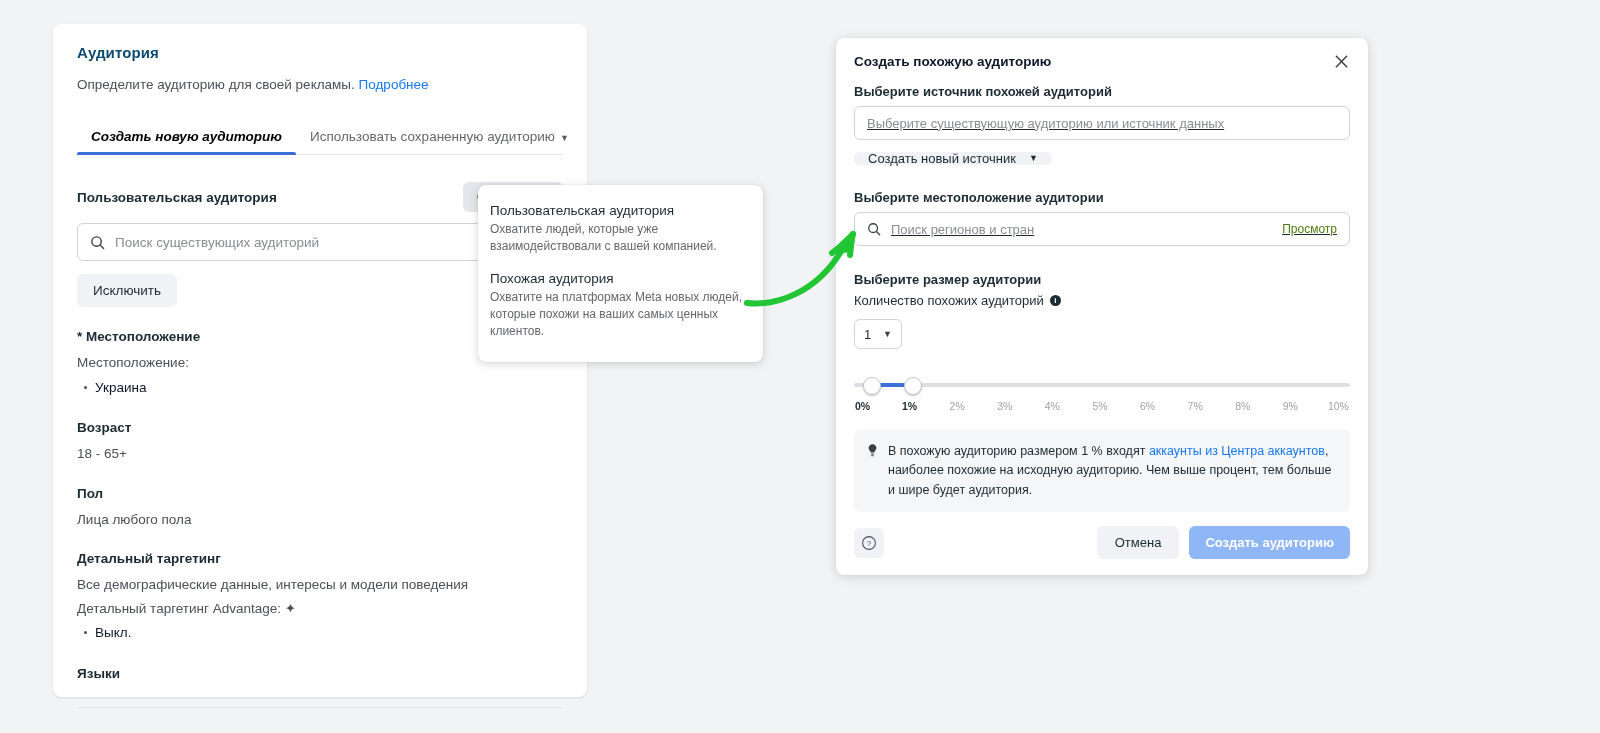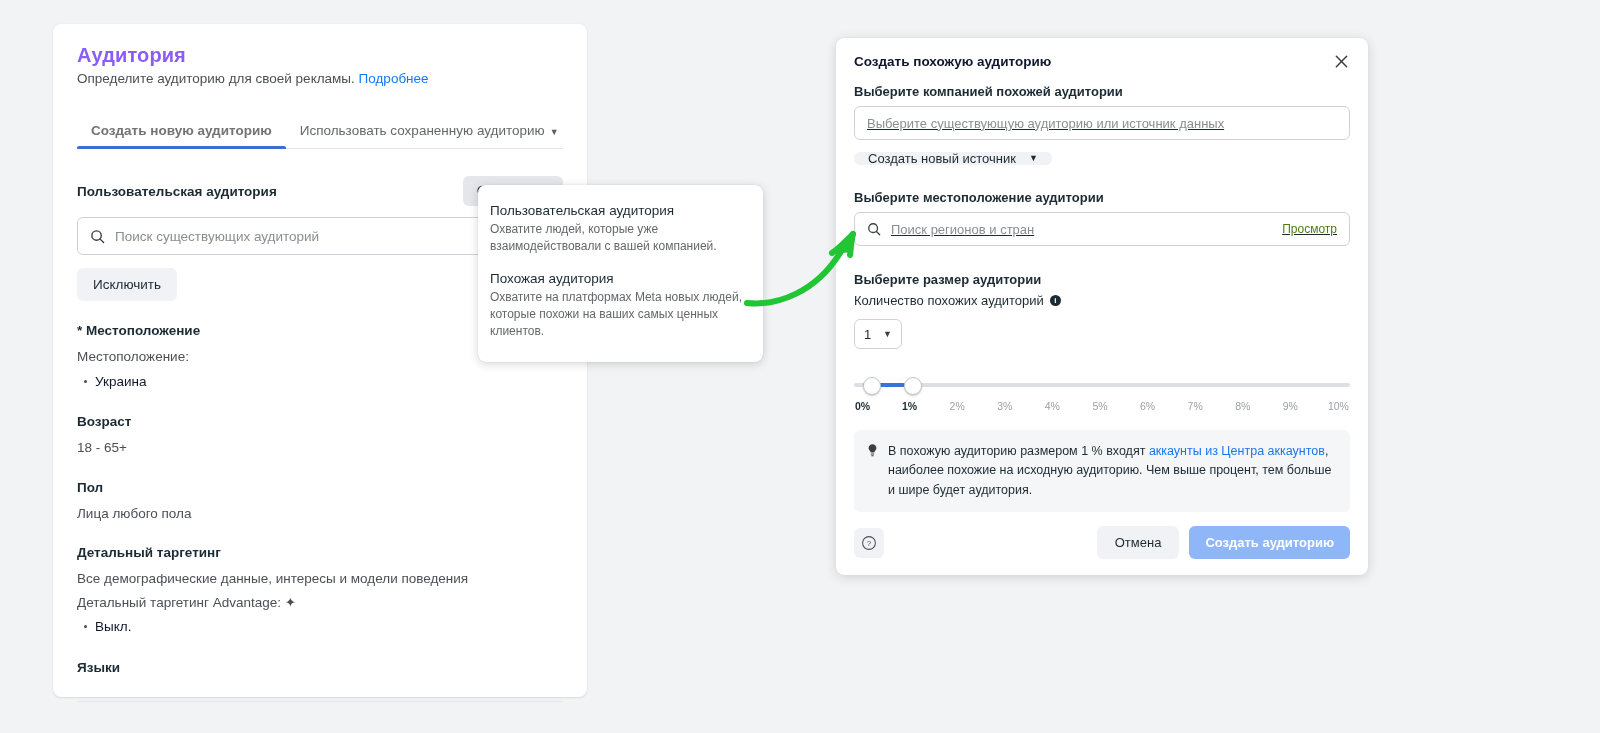--- a/index.html
+++ b/index.html
@@ -25,24 +25,24 @@
     top: 24px;
     width: 534px;
     height: 673px;
     background: #ffffff;
     border-radius: 8px;
     box-shadow: 0 1px 2px rgba(0,0,0,.10), 0 0 1px rgba(0,0,0,.08);
     box-sizing: border-box;
     padding: 20px 24px 0 24px;
   }
   .section-title {
-    font-size: 20px;
+    font-size: 15px;
     font-weight: bold;
-    color: #8b5cf6;
-    margin: 0 0 4px 0;
+    color: #0c4a6e;
+    margin: 0 0 16px 0;
     letter-spacing: .1px;
   }
   .section-sub {
     font-size: 13.5px;
     color: #4b4f56;
     margin: 0;
   }
   .link {
     color: #1877f2;
     text-decoration: none;
@@ -59,22 +59,23 @@
   }
   .tab {
     font-size: 13.5px;
     padding: 0 14px 10px 14px;
     cursor: pointer;
     color: #65676b;
     position: relative;
     white-space: nowrap;
   }
   .tab.active {
-    color: #737373;
+    color: #000000;
     font-weight: bold;
+    font-style: italic;
   }
   .tab.active::after {
     content: "";
     position: absolute;
     left: 0; right: 0; bottom: -1px;
     height: 3px;
     background: #3a6fd8;
     border-radius: 2px 2px 0 0;
   }
   .tab .caret { font-size: 9px; margin-left: 5px; color: #5a5f66; }
@@ -529,21 +530,21 @@
     <div class="dlg-head">
       <div class="dlg-title">Создать похожую аудиторию</div>
       <div class="close-x">
         <svg width="15" height="15" viewBox="0 0 16 16">
           <line x1="2.5" y1="2.5" x2="13.5" y2="13.5" stroke="#3b3f45" stroke-width="1.6" stroke-linecap="round"></line>
           <line x1="13.5" y1="2.5" x2="2.5" y2="13.5" stroke="#3b3f45" stroke-width="1.6" stroke-linecap="round"></line>
         </svg>
       </div>
     </div>
 
-    <div class="fld-label">Выберите компанией похожей аудитории</div>
+    <div class="fld-label">Выберите источник похожей аудиторий</div>
     <div class="dlg-input">
       <span class="ph">Выберите существующую аудиторию или источник данных</span>
     </div>
     <button class="src-btn">
       <span>Создать новый источник</span>
       <span class="caret">▼</span>
     </button>
 
     <div class="fld-label" style="margin-top:24px">Выберите местоположение аудитории</div>
     <div class="dlg-input">

